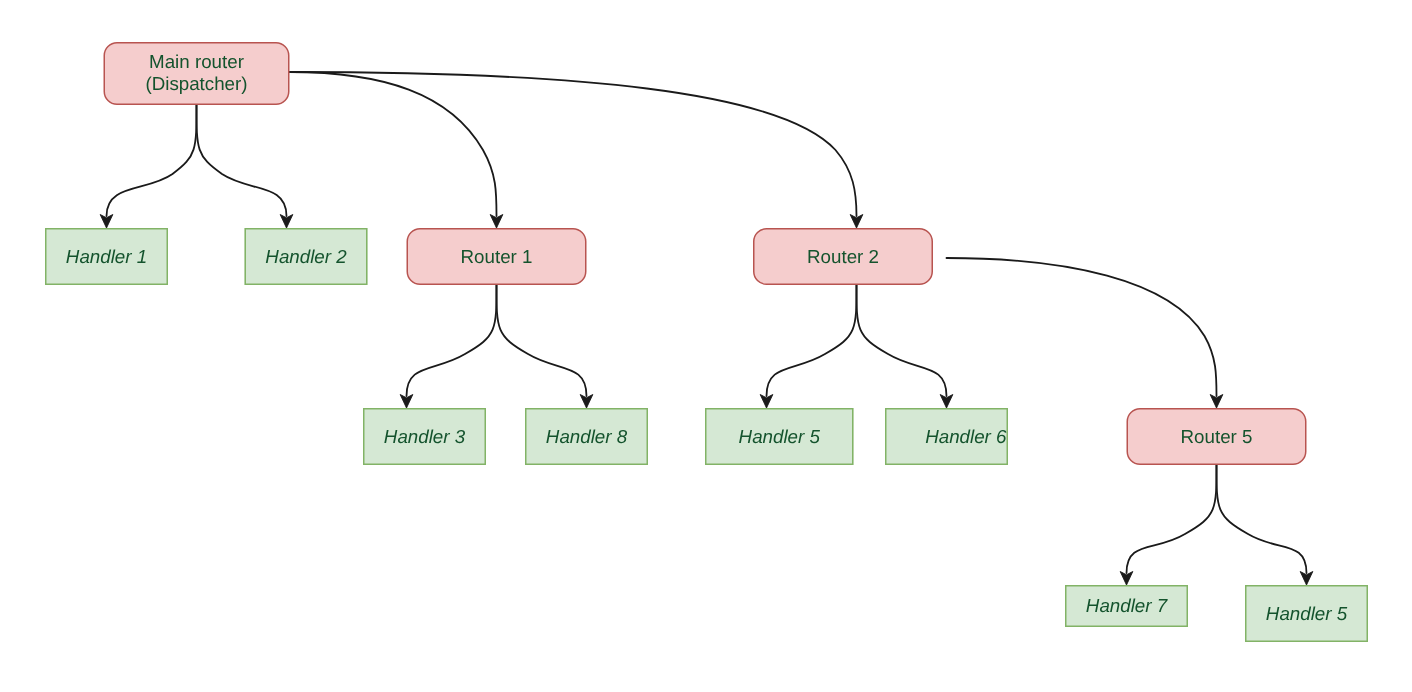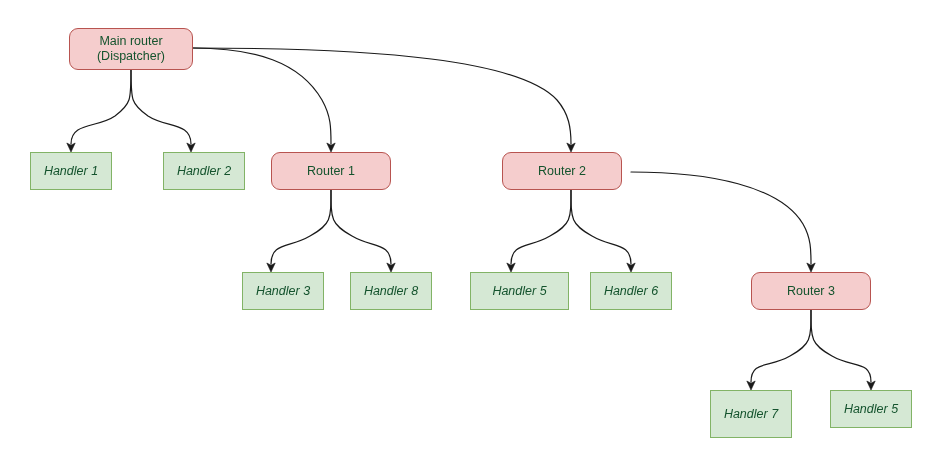--- a/index.html
+++ b/index.html
@@ -101,19 +101,19 @@
   <div id="nodes-layer">
       <div class="node node-router" style="left: 69px; top: 28px; width: 124px; height: 42px;"><span>Main router
 (Dispatcher)</span></div>
       <div class="node node-handler" style="left: 30px; top: 152px; width: 82px; height: 38px;"><span>Handler 1</span></div>
       <div class="node node-handler" style="left: 150px; top: 152px; width: 82px; height: 38px; margin-left: 13px;"><span>Handler 2</span></div>
       <div class="node node-router" style="left: 271px; top: 152px; width: 120px; height: 38px;"><span>Router 1</span></div>
       <div class="node node-router" style="left: 502px; top: 152px; width: 120px; height: 38px; text-align: center;"><span>Router 2</span></div>
       <div class="node node-handler" style="left: 230px; top: 272px; width: 82px; height: 38px; margin-left: 12px;"><span>Handler 3</span></div>
       <div class="node node-handler" style="left: 350px; top: 272px; width: 82px; height: 38px;"><span>Handler 8</span></div>
       <div class="node node-handler" style="left: 470px; top: 272px; width: 99px; height: 38px;"><span>Handler 5</span></div>
-      <div class="node node-handler" style="left: 590px; top: 272px; width: 82px; height: 38px;"><span>Handler 6</span></div>
-      <div class="node node-router" style="left: 751px; top: 272px; width: 120px; height: 38px;"><span>Router 3</span></div>
-      <div class="node node-handler" style="left: 710px; top: 390px; width: 82px; height: 48px;"><span>Handler 7</span></div>
+      <div class="node node-handler" style="left: 590px; top: 272px; width: 82px; height: 38px; justify-content: flex-end;"><span>Handler 6</span></div>
+      <div class="node node-router" style="left: 751px; top: 272px; width: 120px; height: 38px;"><span>Router 5</span></div>
+      <div class="node node-handler" style="left: 710px; top: 390px; width: 82px; height: 28px;"><span>Handler 7</span></div>
       <div class="node node-handler" style="left: 830px; top: 390px; width: 82px; height: 38px;"><span>Handler 5</span></div>
     </div>
 
 </div>
 
 </body></html>

